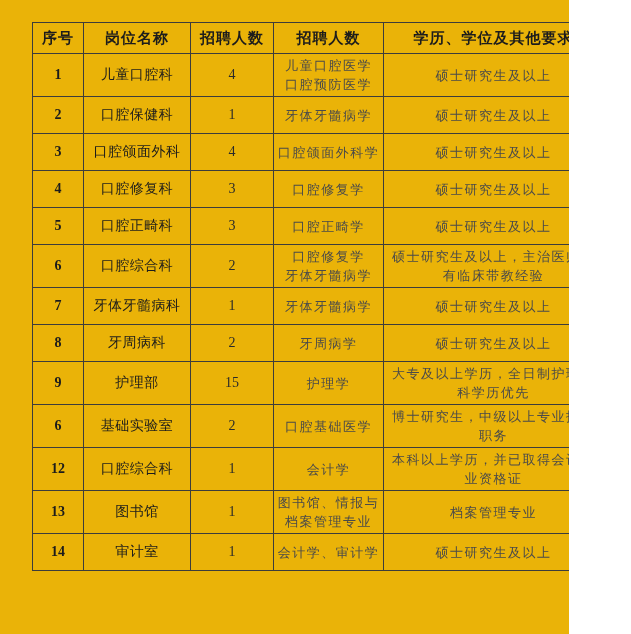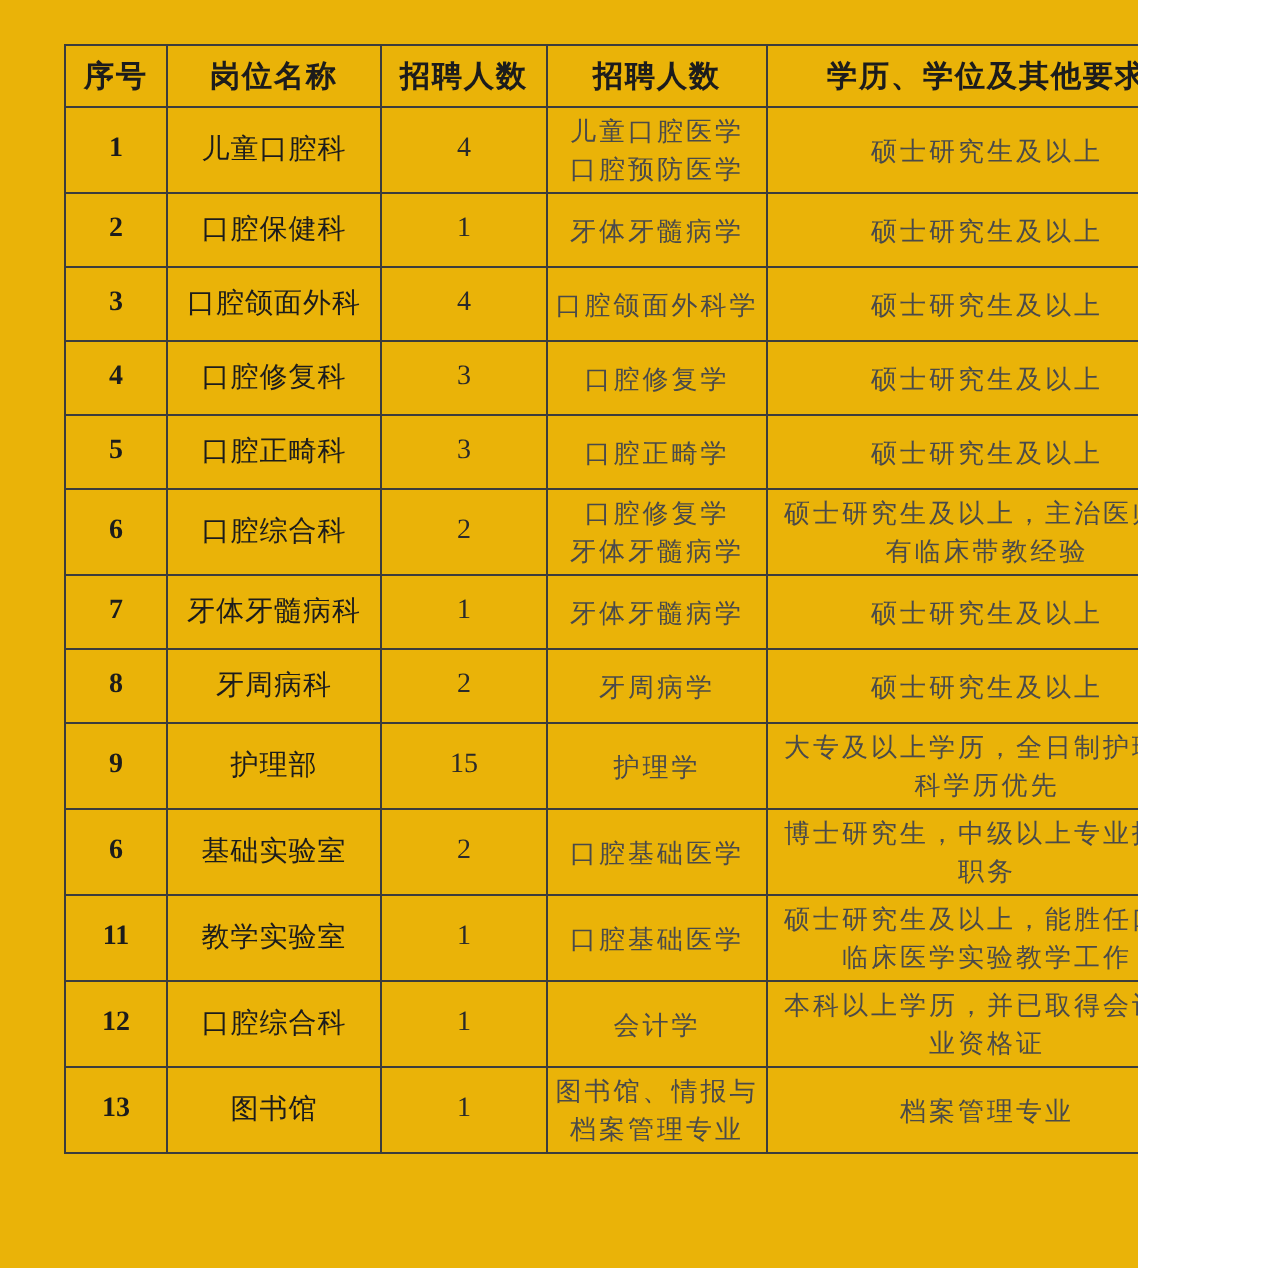--- a/index.html
+++ b/index.html
@@ -158,36 +158,36 @@
     <td class="c-req">大专及以上学历，全日制护理本科学历优先</td>
   </tr>
         <tr class="data-row">
     <td class="c-no">6</td>
     <td class="c-pos">基础实验室</td>
     <td class="c-count">2</td>
     <td class="c-major">口腔基础医学</td>
     <td class="c-req">博士研究生，中级以上专业技术职务</td>
   </tr>
         <tr class="data-row">
-    <td class="c-no">11</td>
-    <td class="c-pos">教学实验室</td>
-    <td class="c-count">1</td>
-    <td class="c-major">口腔基础医学</td>
-    <td class="c-req">硕士研究生及以上，能胜任口腔临床医学实验教学工作</td>
-  </tr>
-        <tr class="data-row">
     <td class="c-no">12</td>
     <td class="c-pos">口腔综合科</td>
     <td class="c-count">1</td>
     <td class="c-major">会计学</td>
     <td class="c-req">本科以上学历，并已取得会计从业资格证</td>
   </tr>
         <tr class="data-row">
     <td class="c-no">13</td>
     <td class="c-pos">图书馆</td>
     <td class="c-count">1</td>
     <td class="c-major">图书馆、情报与
 档案管理专业</td>
     <td class="c-req">档案管理专业</td>
   </tr>
+        <tr class="data-row">
+    <td class="c-no">14</td>
+    <td class="c-pos">审计室</td>
+    <td class="c-count">1</td>
+    <td class="c-major">会计学、审计学</td>
+    <td class="c-req">硕士研究生及以上</td>
+  </tr>
       </tbody>
   </table>
 </div>
 
 </body></html>

